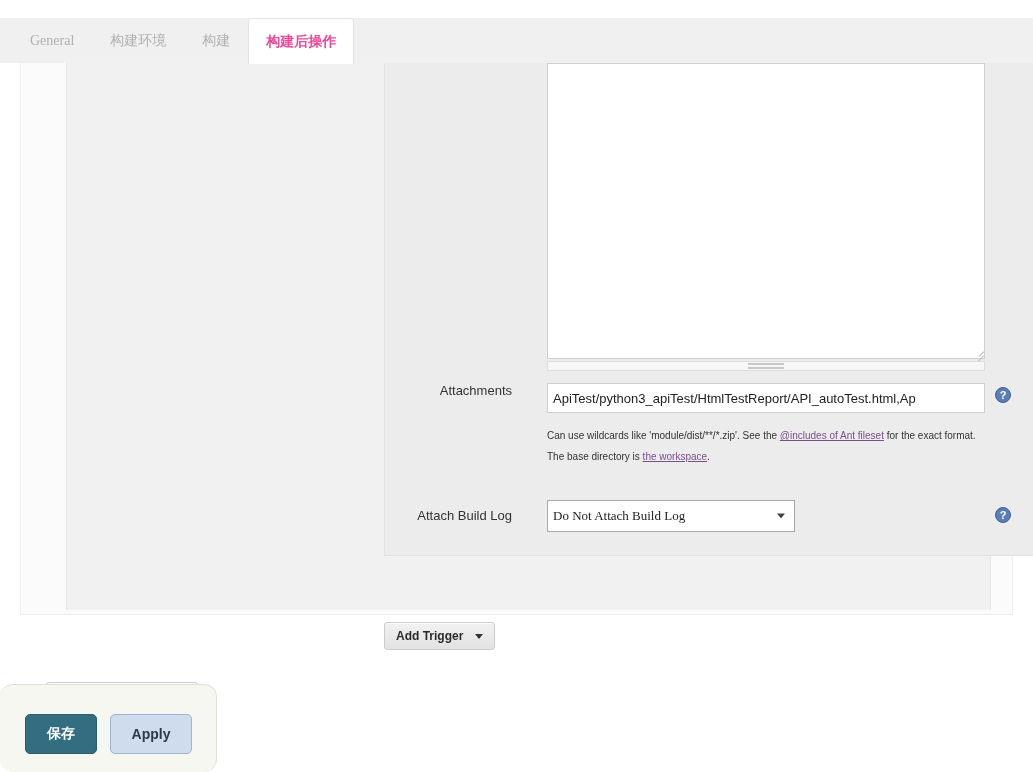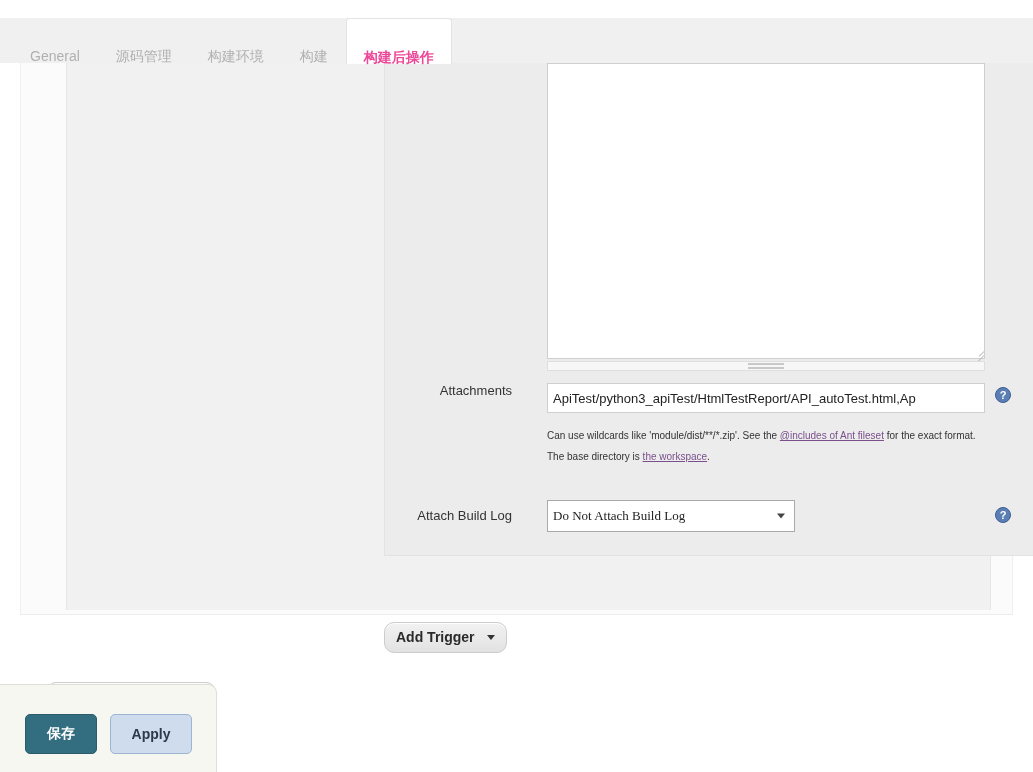--- a/index.html
+++ b/index.html
@@ -36,30 +36,31 @@
   .tab-bar-inner {
     position: absolute;
     left: 0; bottom: 0;
     height: 45px;
     display: flex;
     align-items: stretch;
     padding-left: 12px;
   }
   .tab {
     display: flex;
-    align-items: flex-end;
+    align-items: center;
     padding: 0 17px;
     font-size: 14px;
     color: #b0b0b0;
     background: transparent;
     border: 1px solid transparent;
     border-bottom: none;
     cursor: pointer;
     white-space: nowrap;
     line-height: 1;
+    font-family: Liberation Serif, serif;
   }
   .tab.active {
     color: #ec4899;
     font-weight: bold;
     background: #ffffff;
     border-color: #e3e3e3;
     border-top-left-radius: 4px;
     border-top-right-radius: 4px;
     position: relative;
     z-index: 3;
@@ -252,25 +253,25 @@
     font-family: "Liberation Sans", sans-serif;
   }
 
   
   .gray-button {
     display: inline-flex;
     align-items: center;
     gap: 12px;
     background: linear-gradient(to bottom, #f2f2f2 0%, #e2e2e2 100%);
     border: 1px solid #cccccc;
-    border-radius: 10px;
+    border-radius: 3px;
     box-shadow: 0 1px 0 rgba(255,255,255,0.9) inset;
     padding: 6px 11px;
     font-family: "Liberation Sans", sans-serif;
-    font-size: 14px;
+    font-size: 12px;
     font-weight: bold;
     color: #2b2b2b;
     cursor: pointer;
     white-space: nowrap;
     line-height: 1.2;
   }
   .btn-caret {
     width: 0; height: 0;
     border-left: 4px solid transparent;
     border-right: 4px solid transparent;
@@ -289,20 +290,21 @@
   
   .save-panel {
     position: absolute;
     left: 0; top: 684px;
     width: 217px; height: 88px;
     background: #f5f7f0;
     border-top: 1px solid #dde0d6;
     border-right: 1px solid #dde0d6;
     border-top-right-radius: 9px;
     box-sizing: border-box;
+    border-radius: 13px;
   }
   .save-btn {
     position: absolute;
     left: 25px; top: 29px;
     width: 72px; height: 40px;
     background: #336e80;
     border: 1px solid #2a5c6b;
     border-radius: 5px;
     color: #ffffff;
     font-family: "Liberation Sans", sans-serif;
@@ -328,23 +330,20 @@
 </style>
 </head>
 <body>
 
 <div class="top-strip"></div>
 
 <div class="tab-bar">
   <div class="tab-bar-inner">
     <div class="tab">
         <span>General</span>
-      </div>
-    <div class="tab">
-        <span>源码管理</span>
       </div>
     <div class="tab">
         <span>构建环境</span>
       </div>
     <div class="tab">
         <span>构建</span>
       </div>
     <div class="tab active">
         <span>构建后操作</span>
       </div>

